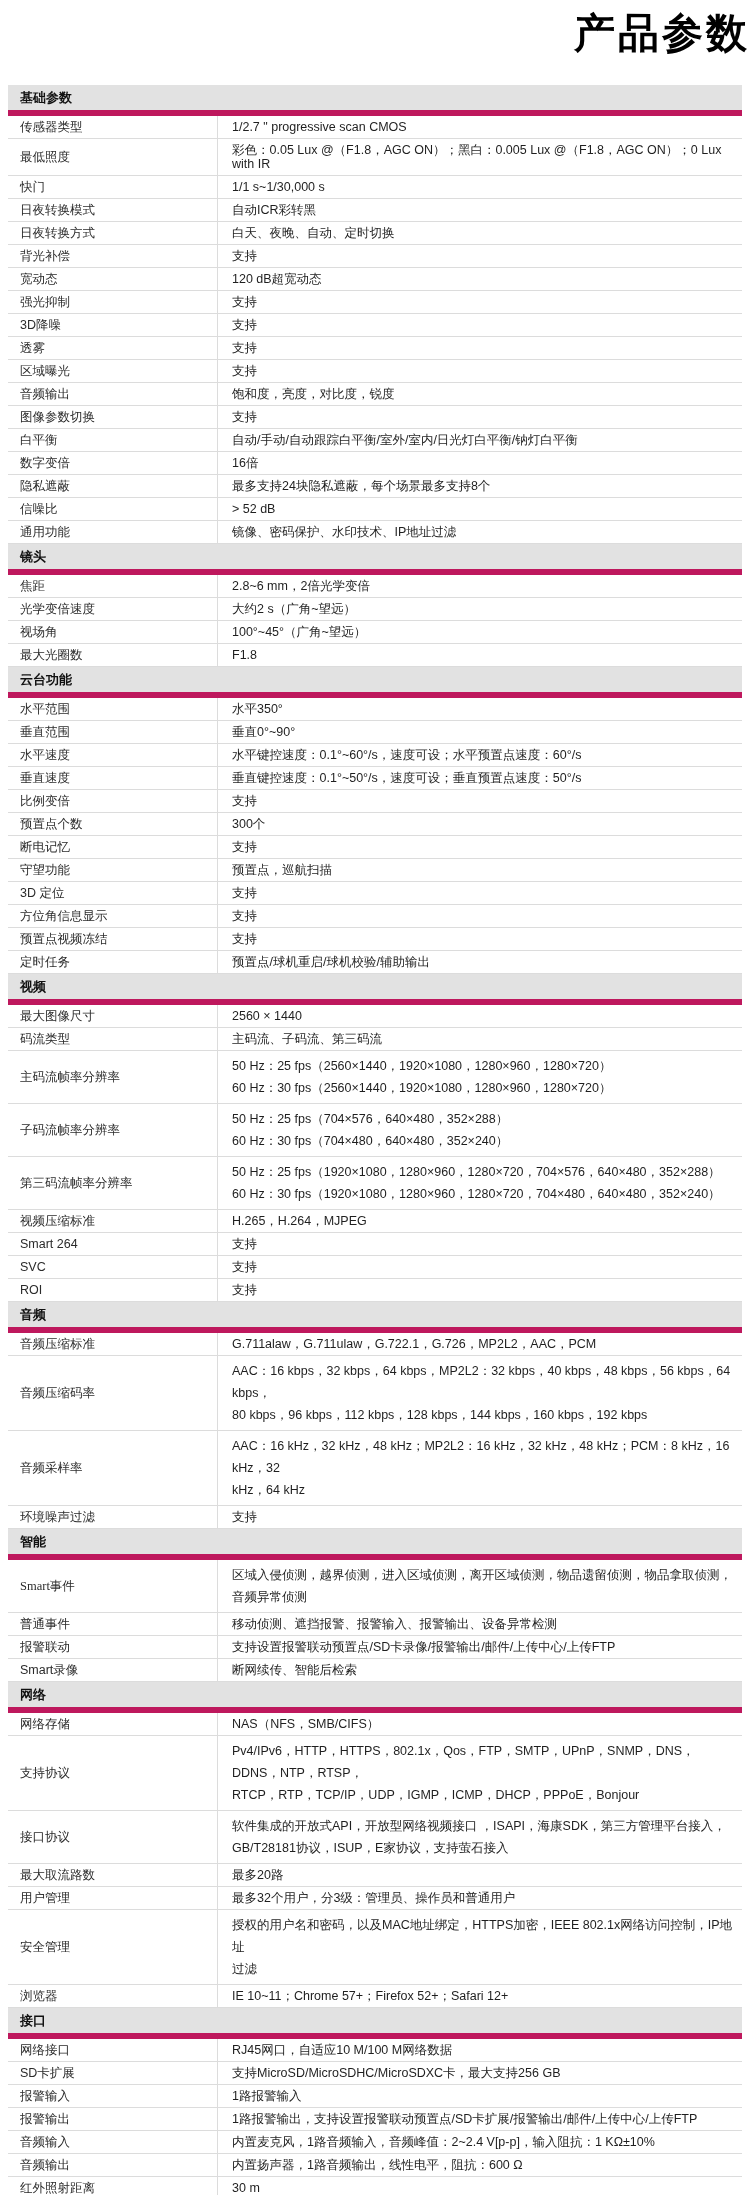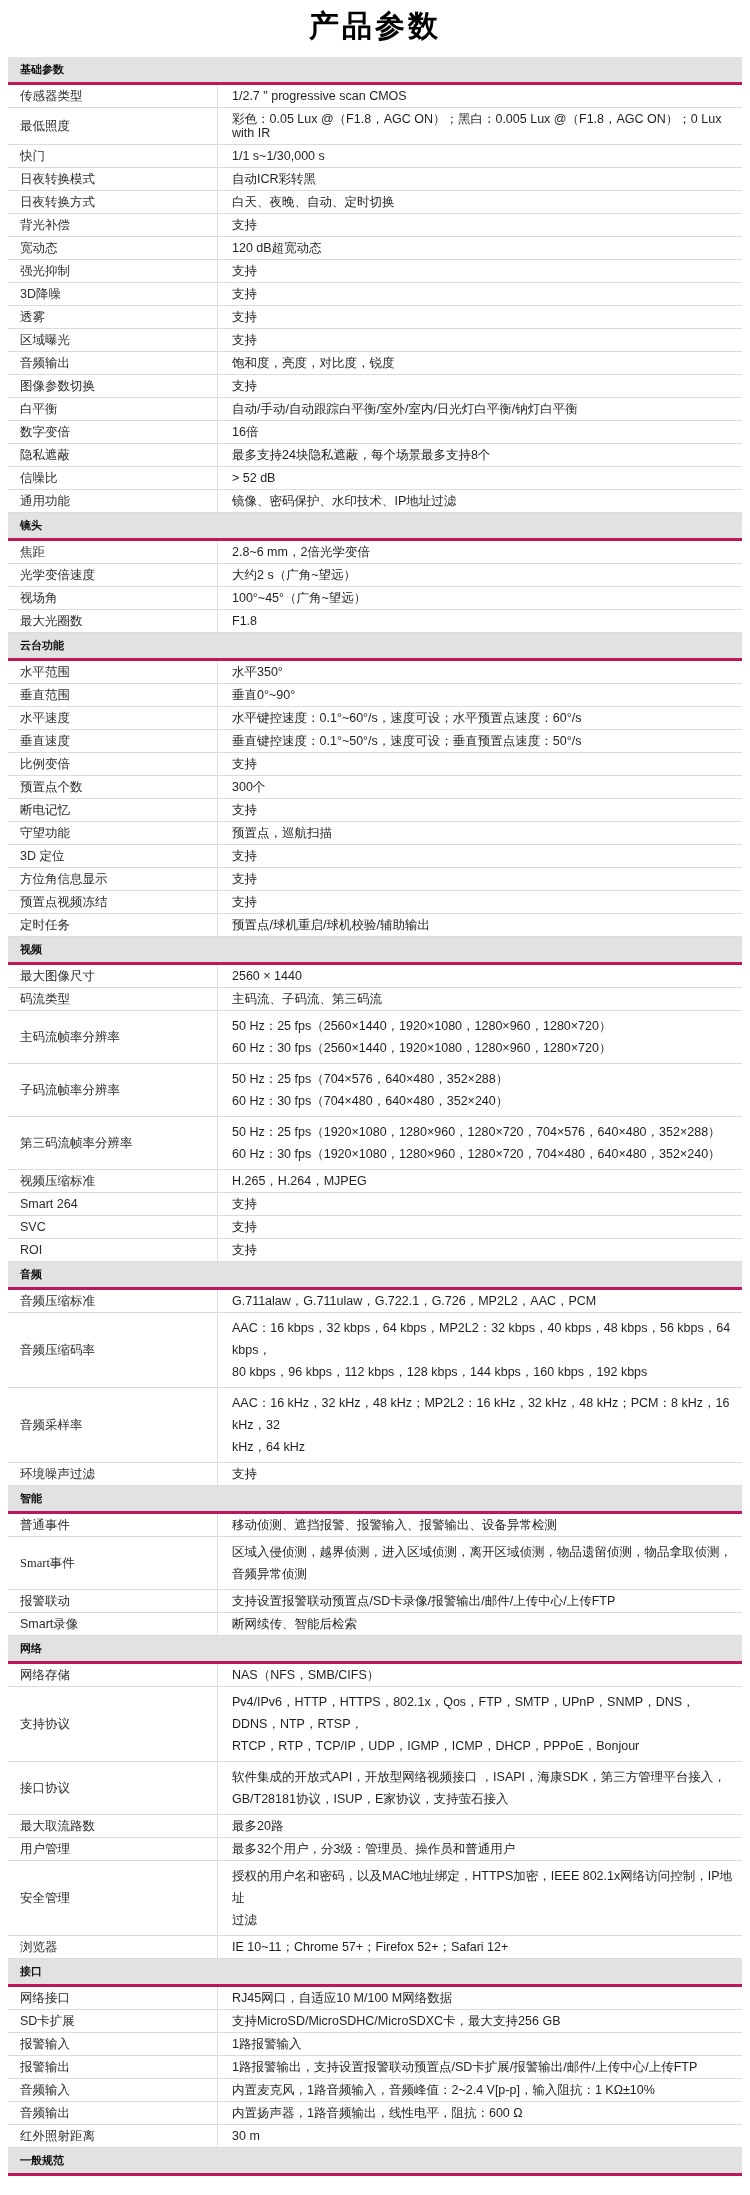--- a/index.html
+++ b/index.html
@@ -6,39 +6,39 @@
   .page {
     width: 750px;
     min-height: 2195px;
     box-sizing: border-box;
     background: #ffffff;
     font-family: "Liberation Sans", "DejaVu Sans", sans-serif;
     color: #1f1f1f;
   }
   .page-title {
     margin: 0;
-    padding: 6px 0 10px 0;
-    text-align: center;
-    font-size: 30px;
+    padding: 6px 0 24px 0;
+    text-align: right;
+    font-size: 41px;
     font-weight: 700;
     letter-spacing: 3px;
     color: #000000;
   }
   .spec-table {
     margin: 0 8px;
     border-bottom: 0;
   }
   .section-row {
     background: #e2e2e2;
     font-weight: 700;
-    font-size: 11px;
+    font-size: 13px;
     color: #111111;
     padding: 5px 12px;
     line-height: 15px;
-    border-bottom: 3px solid #be185d;
+    border-bottom: 6px solid #be185d;
   }
   .row {
     display: flex;
     align-items: stretch;
     border-bottom: 1px solid #dcdcdc;
     background: #ffffff;
   }
   .cell {
     box-sizing: border-box;
     font-size: 12.5px;
@@ -264,28 +264,28 @@
       <div class="row multi">
         <div class="cell label">音频采样率</div>
         <div class="cell value">AAC：16 kHz，32 kHz，48 kHz；MP2L2：16 kHz，32 kHz，48 kHz；PCM：8 kHz，16 kHz，32
 kHz，64 kHz</div>
       </div>
       <div class="row">
         <div class="cell label">环境噪声过滤</div>
         <div class="cell value">支持</div>
       </div>
       <div class="section-row">智能</div>
-      <div class="row">
-        <div class="cell label">普通事件</div>
-        <div class="cell value">移动侦测、遮挡报警、报警输入、报警输出、设备异常检测</div>
-      </div>
       <div class="row multi">
         <div class="cell label">Smart事件</div>
         <div class="cell value">区域入侵侦测，越界侦测，进入区域侦测，离开区域侦测，物品遗留侦测，物品拿取侦测，
 音频异常侦测</div>
+      </div>
+      <div class="row">
+        <div class="cell label">普通事件</div>
+        <div class="cell value">移动侦测、遮挡报警、报警输入、报警输出、设备异常检测</div>
       </div>
       <div class="row">
         <div class="cell label">报警联动</div>
         <div class="cell value">支持设置报警联动预置点/SD卡录像/报警输出/邮件/上传中心/上传FTP</div>
       </div>
       <div class="row">
         <div class="cell label">Smart录像</div>
         <div class="cell value">断网续传、智能后检索</div>
       </div>
       <div class="section-row">网络</div>

